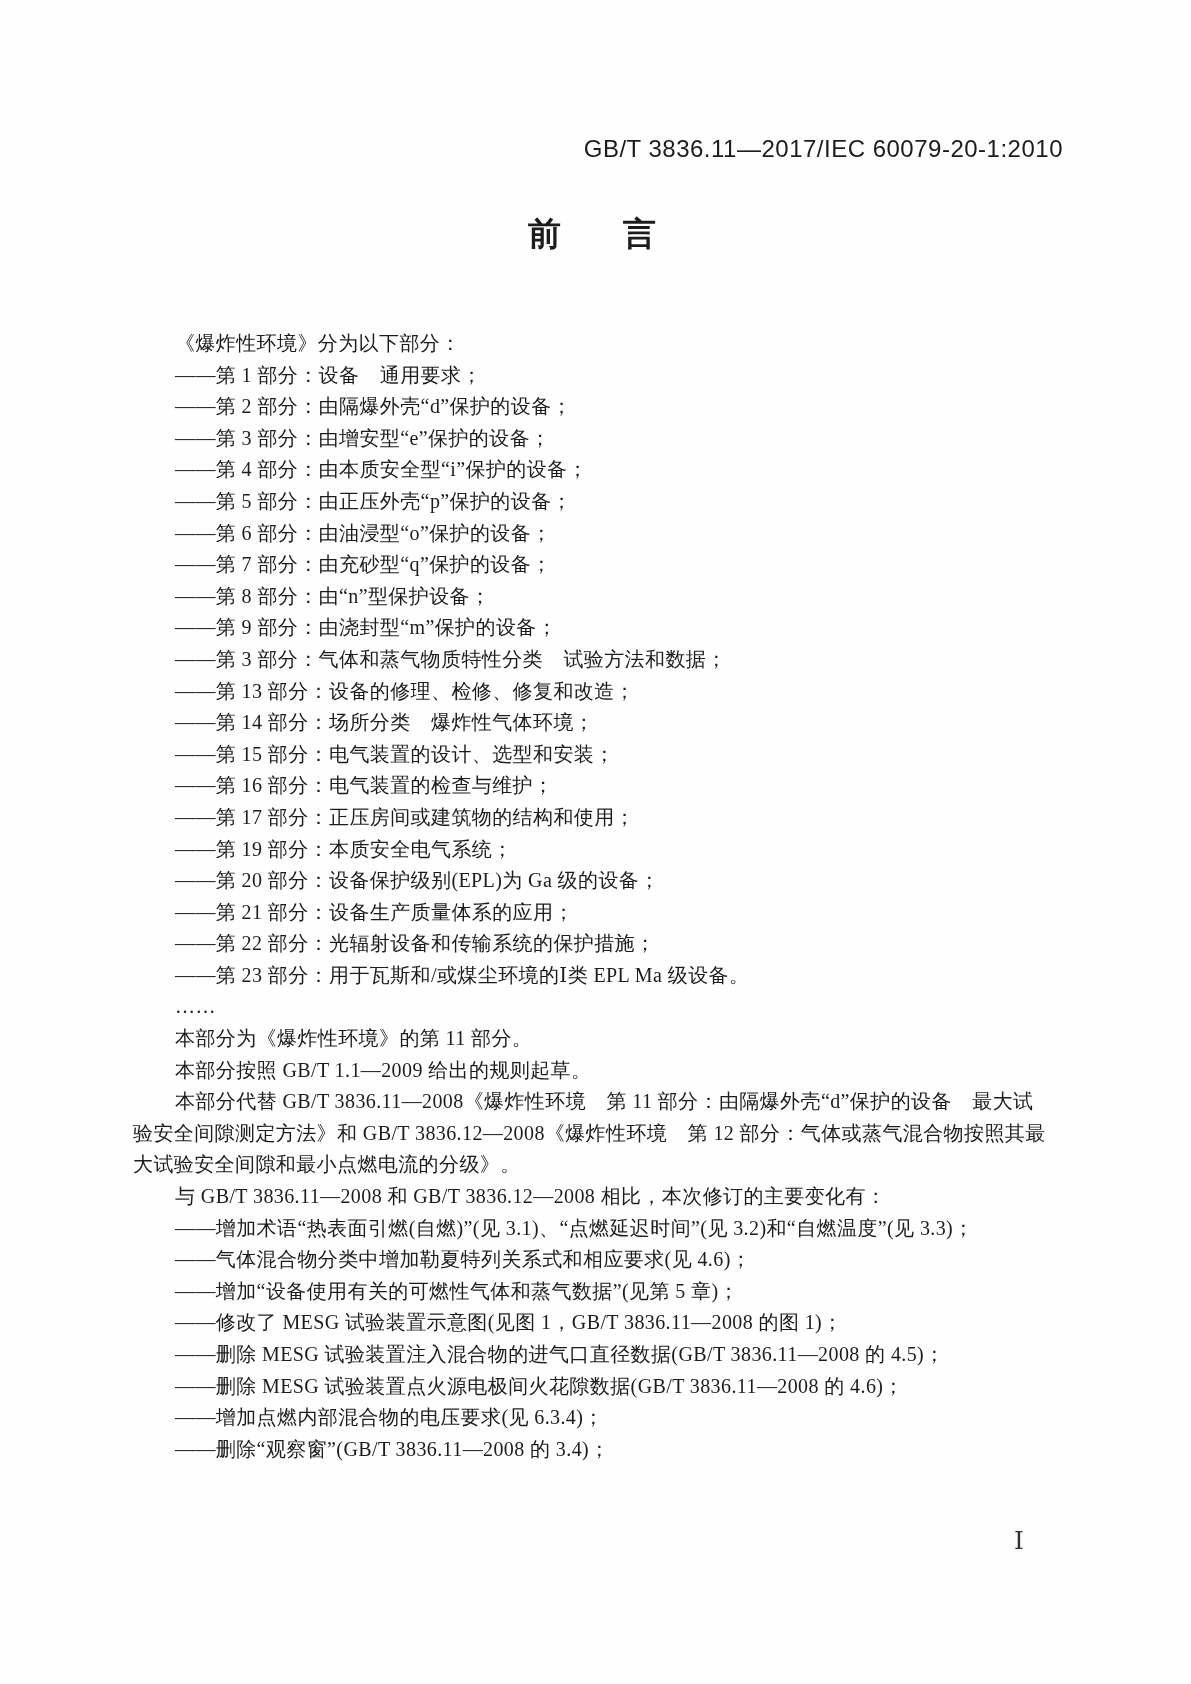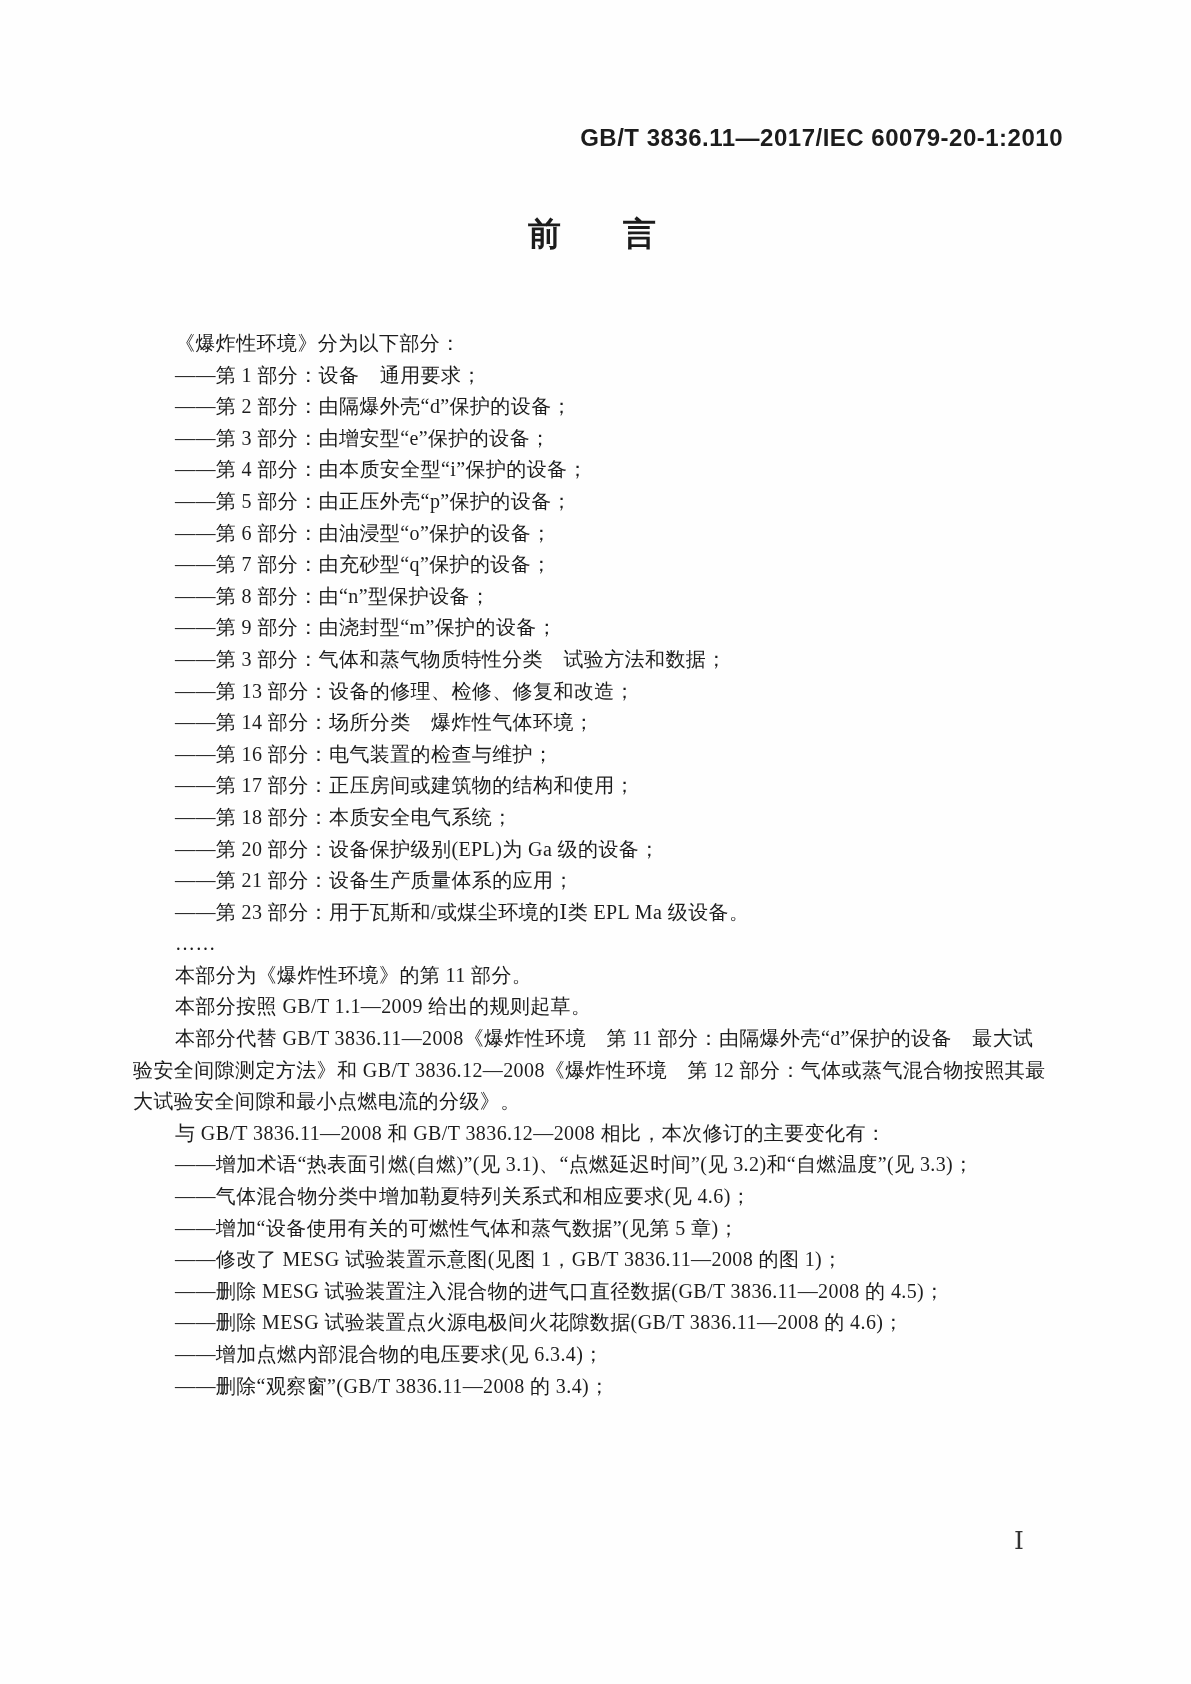--- a/index.html
+++ b/index.html
@@ -11,24 +11,24 @@
     position: relative;
     width: 1191px;
     height: 1684px;
     background: #fefefe;
     color: #1c1c1c;
     font-family: "Liberation Serif", "DejaVu Serif", serif;
     overflow: hidden;
   }
   .header-code {
     position: absolute;
-    top: 124px;
+    top: 135px;
     right: 128px;
     font-family: "Liberation Sans", "DejaVu Sans", sans-serif;
-    font-weight: bold;
+    font-weight: normal;
     font-size: 24px;
     letter-spacing: 0.5px;
     white-space: pre;
   }
   .doc-title {
     position: absolute;
     top: 216px;
     left: 133px;
     width: 918px;
     display: flex;
@@ -83,25 +83,27 @@
       <div class="line indent">——第 3 部分：由增安型“e”保护的设备；</div>
       <div class="line indent">——第 4 部分：由本质安全型“i”保护的设备；</div>
       <div class="line indent">——第 5 部分：由正压外壳“p”保护的设备；</div>
       <div class="line indent">——第 6 部分：由油浸型“o”保护的设备；</div>
       <div class="line indent">——第 7 部分：由充砂型“q”保护的设备；</div>
       <div class="line indent">——第 8 部分：由“n”型保护设备；</div>
       <div class="line indent">——第 9 部分：由浇封型“m”保护的设备；</div>
       <div class="line indent">——第 3 部分：气体和蒸气物质特性分类　试验方法和数据；</div>
       <div class="line indent">——第 13 部分：设备的修理、检修、修复和改造；</div>
       <div class="line indent">——第 14 部分：场所分类　爆炸性气体环境；</div>
+      <div class="line indent">——第 15 部分：电气装置的设计、选型和安装；</div>
       <div class="line indent">——第 16 部分：电气装置的检查与维护；</div>
       <div class="line indent">——第 17 部分：正压房间或建筑物的结构和使用；</div>
-      <div class="line indent">——第 18 部分：本质安全电气系统；</div>
+      <div class="line indent">——第 19 部分：本质安全电气系统；</div>
       <div class="line indent">——第 20 部分：设备保护级别(EPL)为 Ga 级的设备；</div>
       <div class="line indent">——第 21 部分：设备生产质量体系的应用；</div>
+      <div class="line indent">——第 22 部分：光辐射设备和传输系统的保护措施；</div>
       <div class="line indent">——第 23 部分：用于瓦斯和/或煤尘环境的Ⅰ类 EPL Ma 级设备。</div>
       <div class="line indent">……</div>
       <div class="line indent">本部分为《爆炸性环境》的第 11 部分。</div>
       <div class="line indent">本部分按照 GB/T 1.1—2009 给出的规则起草。</div>
       <div class="line indent">本部分代替 GB/T 3836.11—2008《爆炸性环境　第 11 部分：由隔爆外壳“d”保护的设备　最大试</div>
       <div class="line">验安全间隙测定方法》和 GB/T 3836.12—2008《爆炸性环境　第 12 部分：气体或蒸气混合物按照其最</div>
       <div class="line">大试验安全间隙和最小点燃电流的分级》。</div>
       <div class="line indent">与 GB/T 3836.11—2008 和 GB/T 3836.12—2008 相比，本次修订的主要变化有：</div>
       <div class="line indent">——增加术语“热表面引燃(自燃)”(见 3.1)、“点燃延迟时间”(见 3.2)和“自燃温度”(见 3.3)；</div>
       <div class="line indent">——气体混合物分类中增加勒夏特列关系式和相应要求(见 4.6)；</div>

